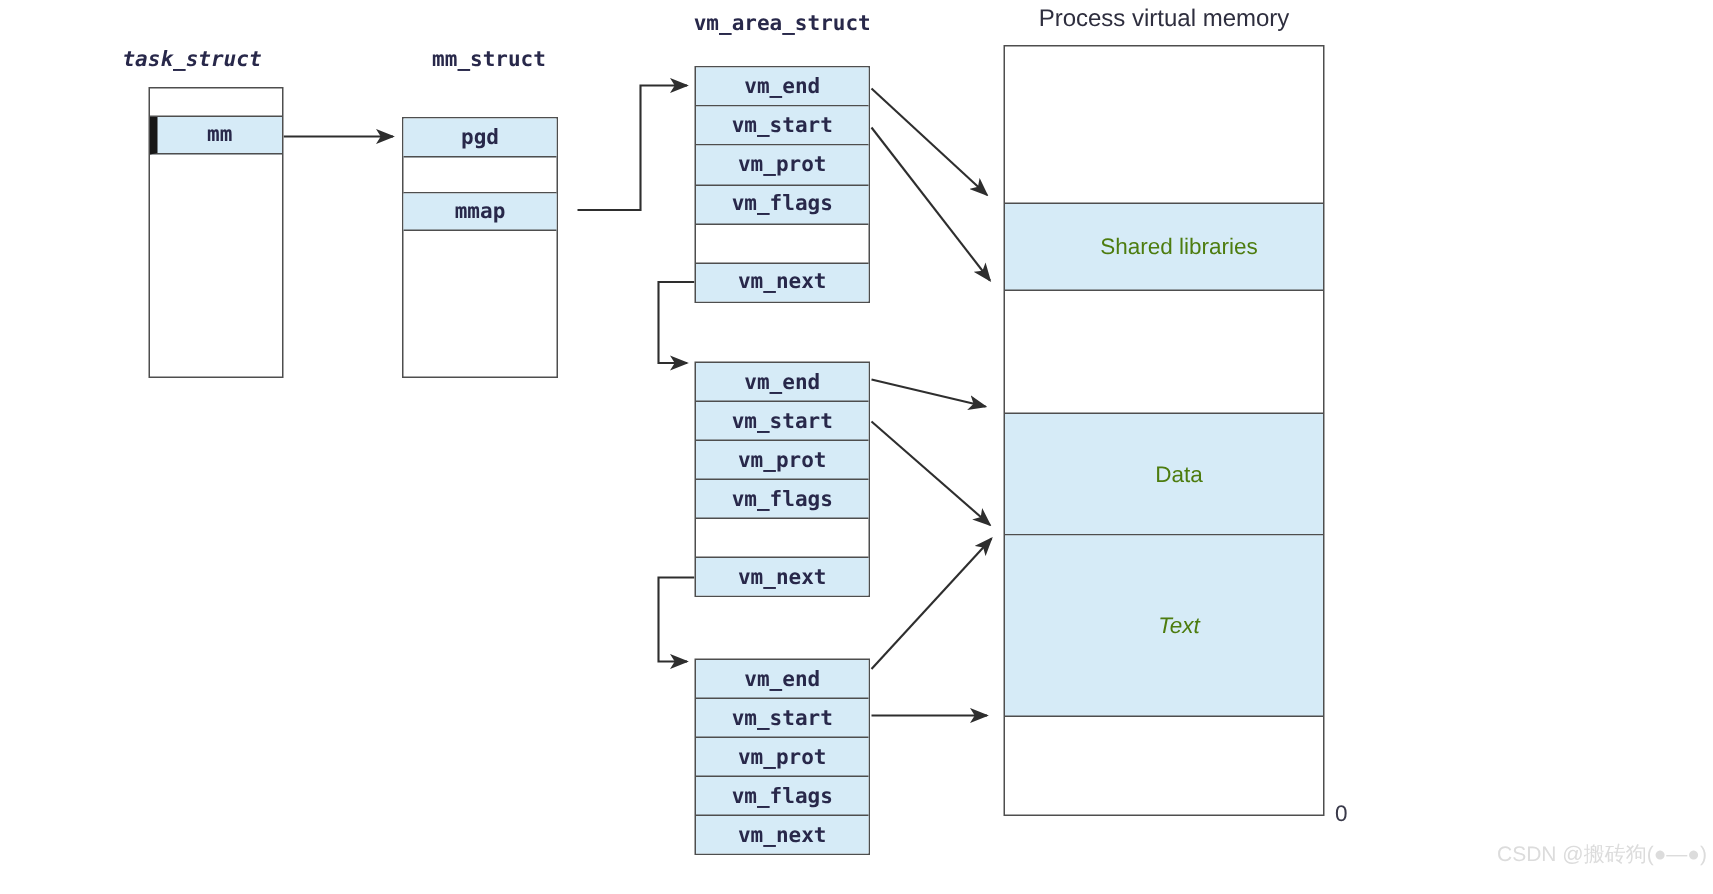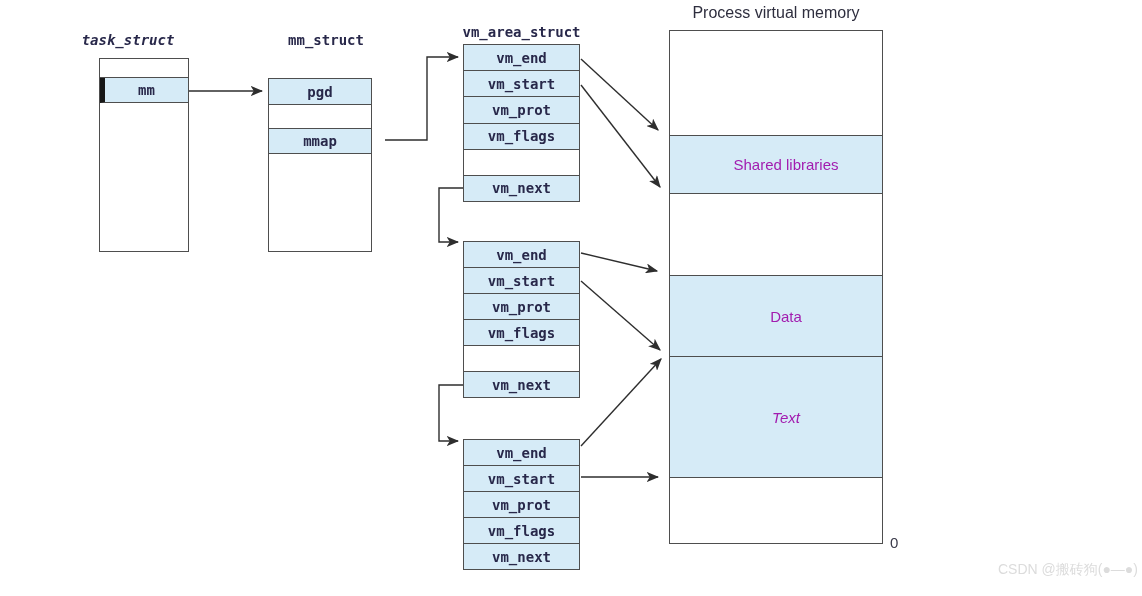--- a/index.html
+++ b/index.html
@@ -25,21 +25,21 @@
     border-bottom:1.5px solid #4e4e4e;
     font-family:"DejaVu Sans Mono",monospace;font-weight:600;font-size:14px;color:#28284a;
   }
   .row:last-child{border-bottom:none;}
   .row.shaded{background:#d6ebf7;}
   .row.filler{flex:1;border-bottom:none;}
   .row.eq{flex:1;}
   .thickleft{border-left:5px solid #171717;}
   .region{
     display:flex;align-items:center;justify-content:center;box-sizing:border-box;
-    border-bottom:1.5px solid #4e4e4e;font-size:15px;color:#a21caf;padding-left:20px;
+    border-bottom:1.5px solid #4e4e4e;font-size:15px;color:#4d7c0f;padding-left:20px;
   }
   .region:last-child{border-bottom:none;}
   .region.shaded{background:#d6ebf7;}
   .region.filler{flex:1;border-bottom:none;}
   .origin{
     position:absolute;font-size:15px;color:#3a3a4a;font-family:"Liberation Sans",sans-serif;
   }
   .watermark{
     position:absolute;right:4px;top:561px;font-size:14px;color:#dcdcdc;white-space:nowrap;
   }
@@ -64,21 +64,21 @@
       <path d="M581,85 L660,187" marker-end="url(#ah)"></path>
       <path d="M581,253 L657,271" marker-end="url(#ah)"></path>
       <path d="M581,281 L660,350" marker-end="url(#ah)"></path>
       <path d="M581,446 L661,359" marker-end="url(#ah)"></path>
       <path d="M581,477 H658" marker-end="url(#ah)"></path>
     </g>
   </svg>
 
   <div class="struct-title" style="left:72px;top:32px;width:112px;font-style:italic;">task_struct</div>
   <div class="struct-title" style="left:268px;top:32px;width:116px;">mm_struct</div>
-  <div class="struct-title" style="left:450px;top:24px;width:143px;">vm_area_struct</div>
+  <div class="struct-title" style="left:450px;top:8px;width:143px;">vm_area_struct</div>
   <div class="sans-title" style="left:664px;top:4px;width:224px;">Process virtual memory</div>
 
   <div class="box" style="left:99px;top:58px;width:90px;height:194px;">
     <div class="row" style="height:19px;"></div>
     <div class="row shaded thickleft" style="height:25px;">
       <span>mm</span>
     </div>
     <div class="row filler"></div>
   </div>
 

